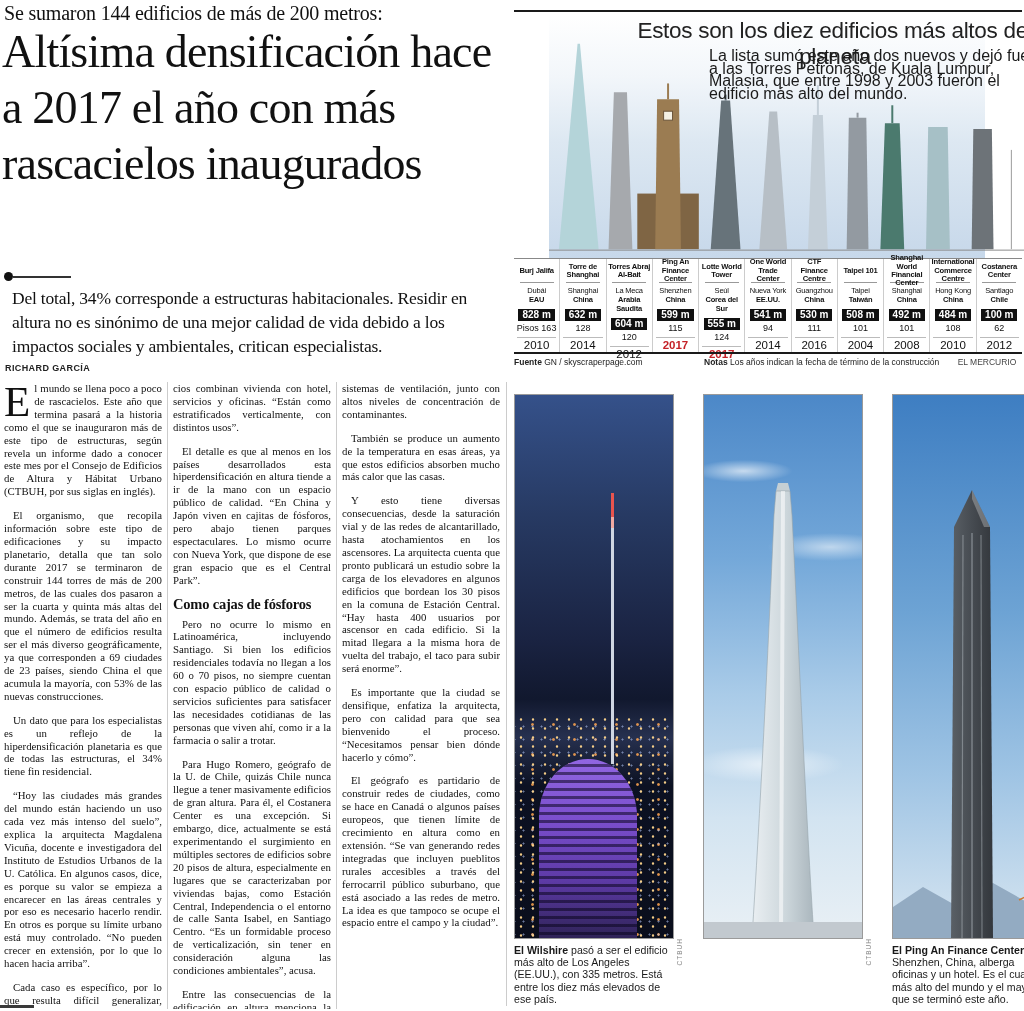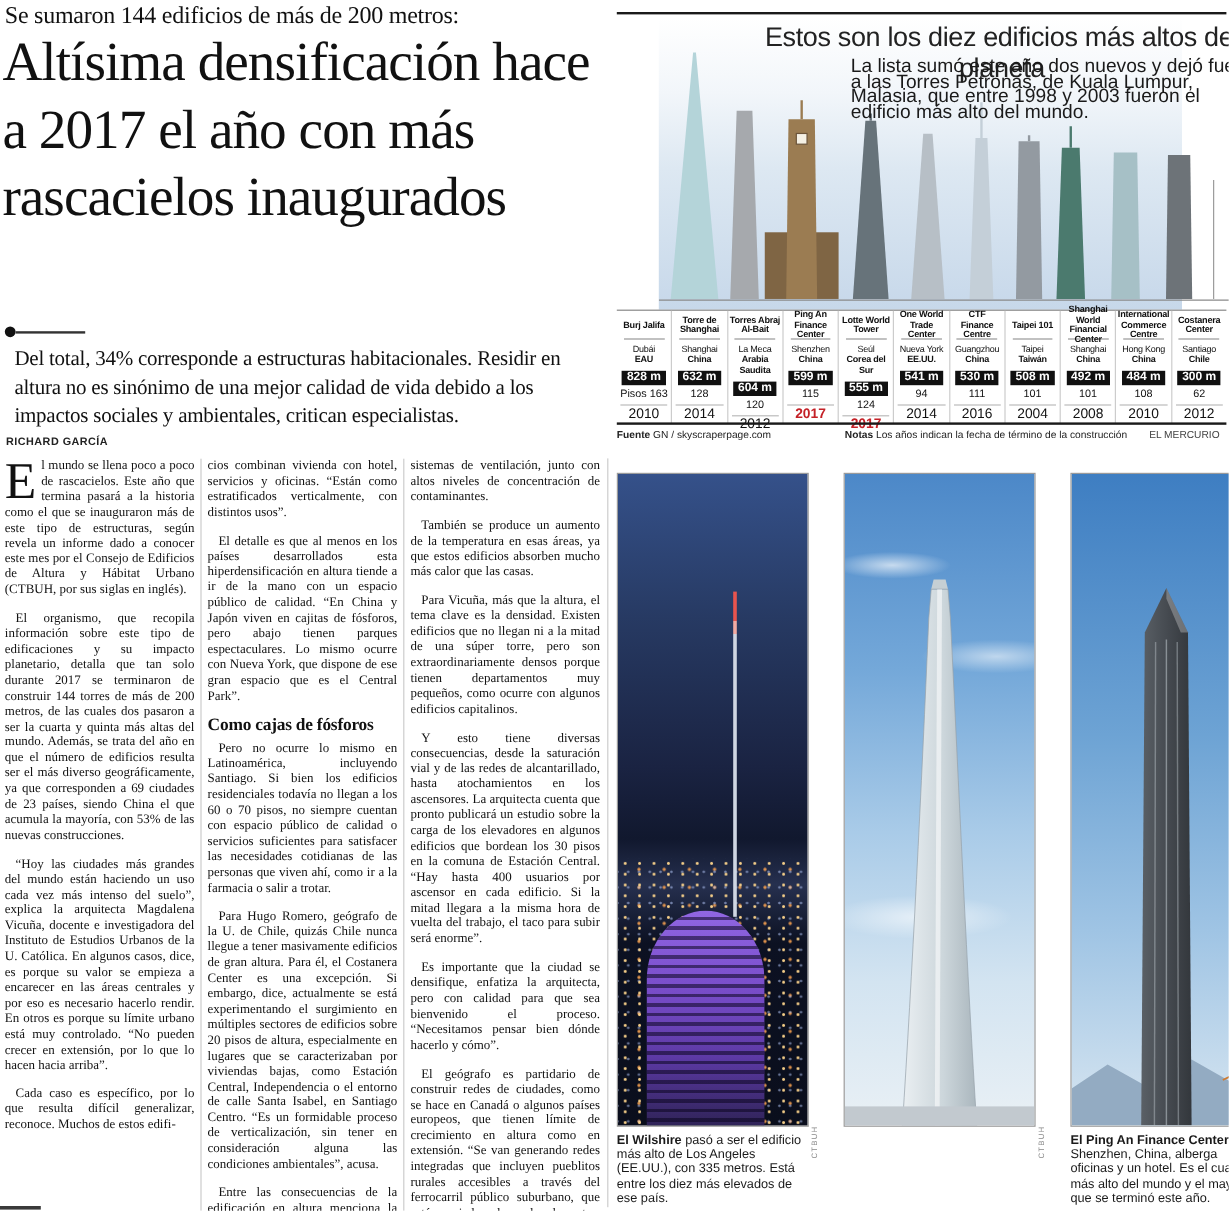--- a/index.html
+++ b/index.html
@@ -107,37 +107,37 @@
       <span class="dot"></span>
       <span class="ln"></span>
     </div>
     <div class="deck">Del total, 34% corresponde a estructuras habitacionales. Residir en altura no es sinónimo de una mejor calidad de vida debido a los impactos sociales y ambientales, critican especialistas.</div>
     <div class="byline">RICHARD GARCÍA</div>
 
     <div class="cols">
       <div class="col">
         <p><span class="dropcap">E</span><span>l mundo se llena poco a poco de rascacielos. Este año que termina pasará a la historia como el que se inauguraron más de este tipo de estructuras, según revela un informe dado a conocer este mes por el Consejo de Edificios de Altura y Hábitat Urbano (CTBUH, por sus siglas en inglés).</span></p>
         <p class="ind sp">El organismo, que recopila información sobre este tipo de edificaciones y su impacto planetario, detalla que tan solo durante 2017 se terminaron de construir 144 torres de más de 200 metros, de las cuales dos pasaron a ser la cuarta y quinta más altas del mundo. Además, se trata del año en que el número de edificios resulta ser el más diverso geográficamente, ya que corresponden a 69 ciudades de 23 países, siendo China el que acumula la mayoría, con 53% de las nuevas construcciones.</p>
+        <p class="ind sp">Un dato que para los especialistas es un reflejo de la hiperdensificación planetaria es que de todas las estructuras, el 34% tiene fin residencial.</p>
         <p class="ind sp">“Hoy las ciudades más grandes del mundo están haciendo un uso cada vez más intenso del suelo”, explica la arquitecta Magdalena Vicuña, docente e investigadora del Instituto de Estudios Urbanos de la U. Católica. En algunos casos, dice, es porque su valor se empieza a encarecer en las áreas centrales y por eso es necesario hacerlo rendir. En otros es porque su límite urbano está muy controlado. “No pueden crecer en extensión, por lo que lo hacen hacia arriba”.</p>
         <p class="ind sp">Cada caso es específico, por lo que resulta difícil generalizar, reconoce. Muchos de estos edifi-</p>
       </div>
       <div class="vrule"></div>
       <div class="col">
         <p>cios combinan vivienda con hotel, servicios y oficinas. “Están como estratificados verticalmente, con distintos usos”.</p>
         <p class="ind sp">El detalle es que al menos en los países desarrollados esta hiperdensificación en altura tiende a ir de la mano con un espacio público de calidad. “En China y Japón viven en cajitas de fósforos, pero abajo tienen parques espectaculares. Lo mismo ocurre con Nueva York, que dispone de ese gran espacio que es el Central Park”.</p>
         <div class="subhead">Como cajas de fósforos</div>
         <p class="ind">Pero no ocurre lo mismo en Latinoamérica, incluyendo Santiago. Si bien los edificios residenciales todavía no llegan a los 60 o 70 pisos, no siempre cuentan con espacio público de calidad o servicios suficientes para satisfacer las necesidades cotidianas de las personas que viven ahí, como ir a la farmacia o salir a trotar.</p>
         <p class="ind sp">Para Hugo Romero, geógrafo de la U. de Chile, quizás Chile nunca llegue a tener masivamente edificios de gran altura. Para él, el Costanera Center es una excepción. Si embargo, dice, actualmente se está experimentando el surgimiento en múltiples sectores de edificios sobre 20 pisos de altura, especialmente en lugares que se caracterizaban por viviendas bajas, como Estación Central, Independencia o el entorno de calle Santa Isabel, en Santiago Centro. “Es un formidable proceso de verticalización, sin tener en consideración alguna las condiciones ambientales”, acusa.</p>
         <p class="ind sp">Entre las consecuencias de la edificación en altura menciona la interrupción de las brisas y los</p>
       </div>
       <div class="vrule"></div>
       <div class="col">
         <p>sistemas de ventilación, junto con altos niveles de concentración de contaminantes.</p>
         <p class="ind sp">También se produce un aumento de la temperatura en esas áreas, ya que estos edificios absorben mucho más calor que las casas.</p>
-        <p class="ind sp">Para Vicuña, más que la altura, el tema clave es la densidad. Existen edificios que no llegan ni a la mitad de una súper torre, pero son extraordinariamente densos porque tienen departamentos muy pequeños, como ocurre con algunos edificios capitalinos.</p>
         <p class="ind sp">Y esto tiene diversas consecuencias, desde la saturación vial y de las redes de alcantarillado, hasta atochamientos en los ascensores. La arquitecta cuenta que pronto publicará un estudio sobre la carga de los elevadores en algunos edificios que bordean los 30 pisos en la comuna de Estación Central. “Hay hasta 400 usuarios por ascensor en cada edificio. Si la mitad llegara a la misma hora de vuelta del trabajo, el taco para subir será enorme”.</p>
         <p class="ind sp">Es importante que la ciudad se densifique, enfatiza la arquitecta, pero con calidad para que sea bienvenido el proceso. “Necesitamos pensar bien dónde hacerlo y cómo”.</p>
         <p class="ind sp">El geógrafo es partidario de construir redes de ciudades, como se hace en Canadá o algunos países europeos, que tienen límite de crecimiento en altura como en extensión. “Se van generando redes integradas que incluyen pueblitos rurales accesibles a través del ferrocarril público suburbano, que está asociado a las redes de metro. La idea es que tampoco se ocupe el espacio entre el campo y la ciudad”.</p>
       </div>
     </div>
     <div class="bottom-mark"></div>
   </div>
 
   <div class="mid-rule"></div>
 
@@ -270,21 +270,21 @@
         <div><span class="b-badge">484 m</span></div>
         <div class="b-floors">108</div>
         <div class="b-hr"></div>
         <div class="b-year">2010</div>
       </div>
         <div class="b-col">
         <div class="b-name">Costanera Center</div>
         <div class="b-underline"></div>
         <div class="b-city">Santiago</div>
         <div class="b-country">Chile</div>
-        <div><span class="b-badge">300 m</span></div>
+        <div><span class="b-badge">100 m</span></div>
         <div class="b-floors">62</div>
         <div class="b-hr"></div>
         <div class="b-year">2012</div>
       </div>
       </div>
 
     <div class="ig-botrule"></div>
     <div class="ig-footer">
       <div class="f-src"><b>Fuente</b>&nbsp;<span>GN / skyscraperpage.com</span></div>
       <div class="f-notes"><b>Notas</b>&nbsp;<span>Los años indican la fecha de término de la construcción</span></div>

